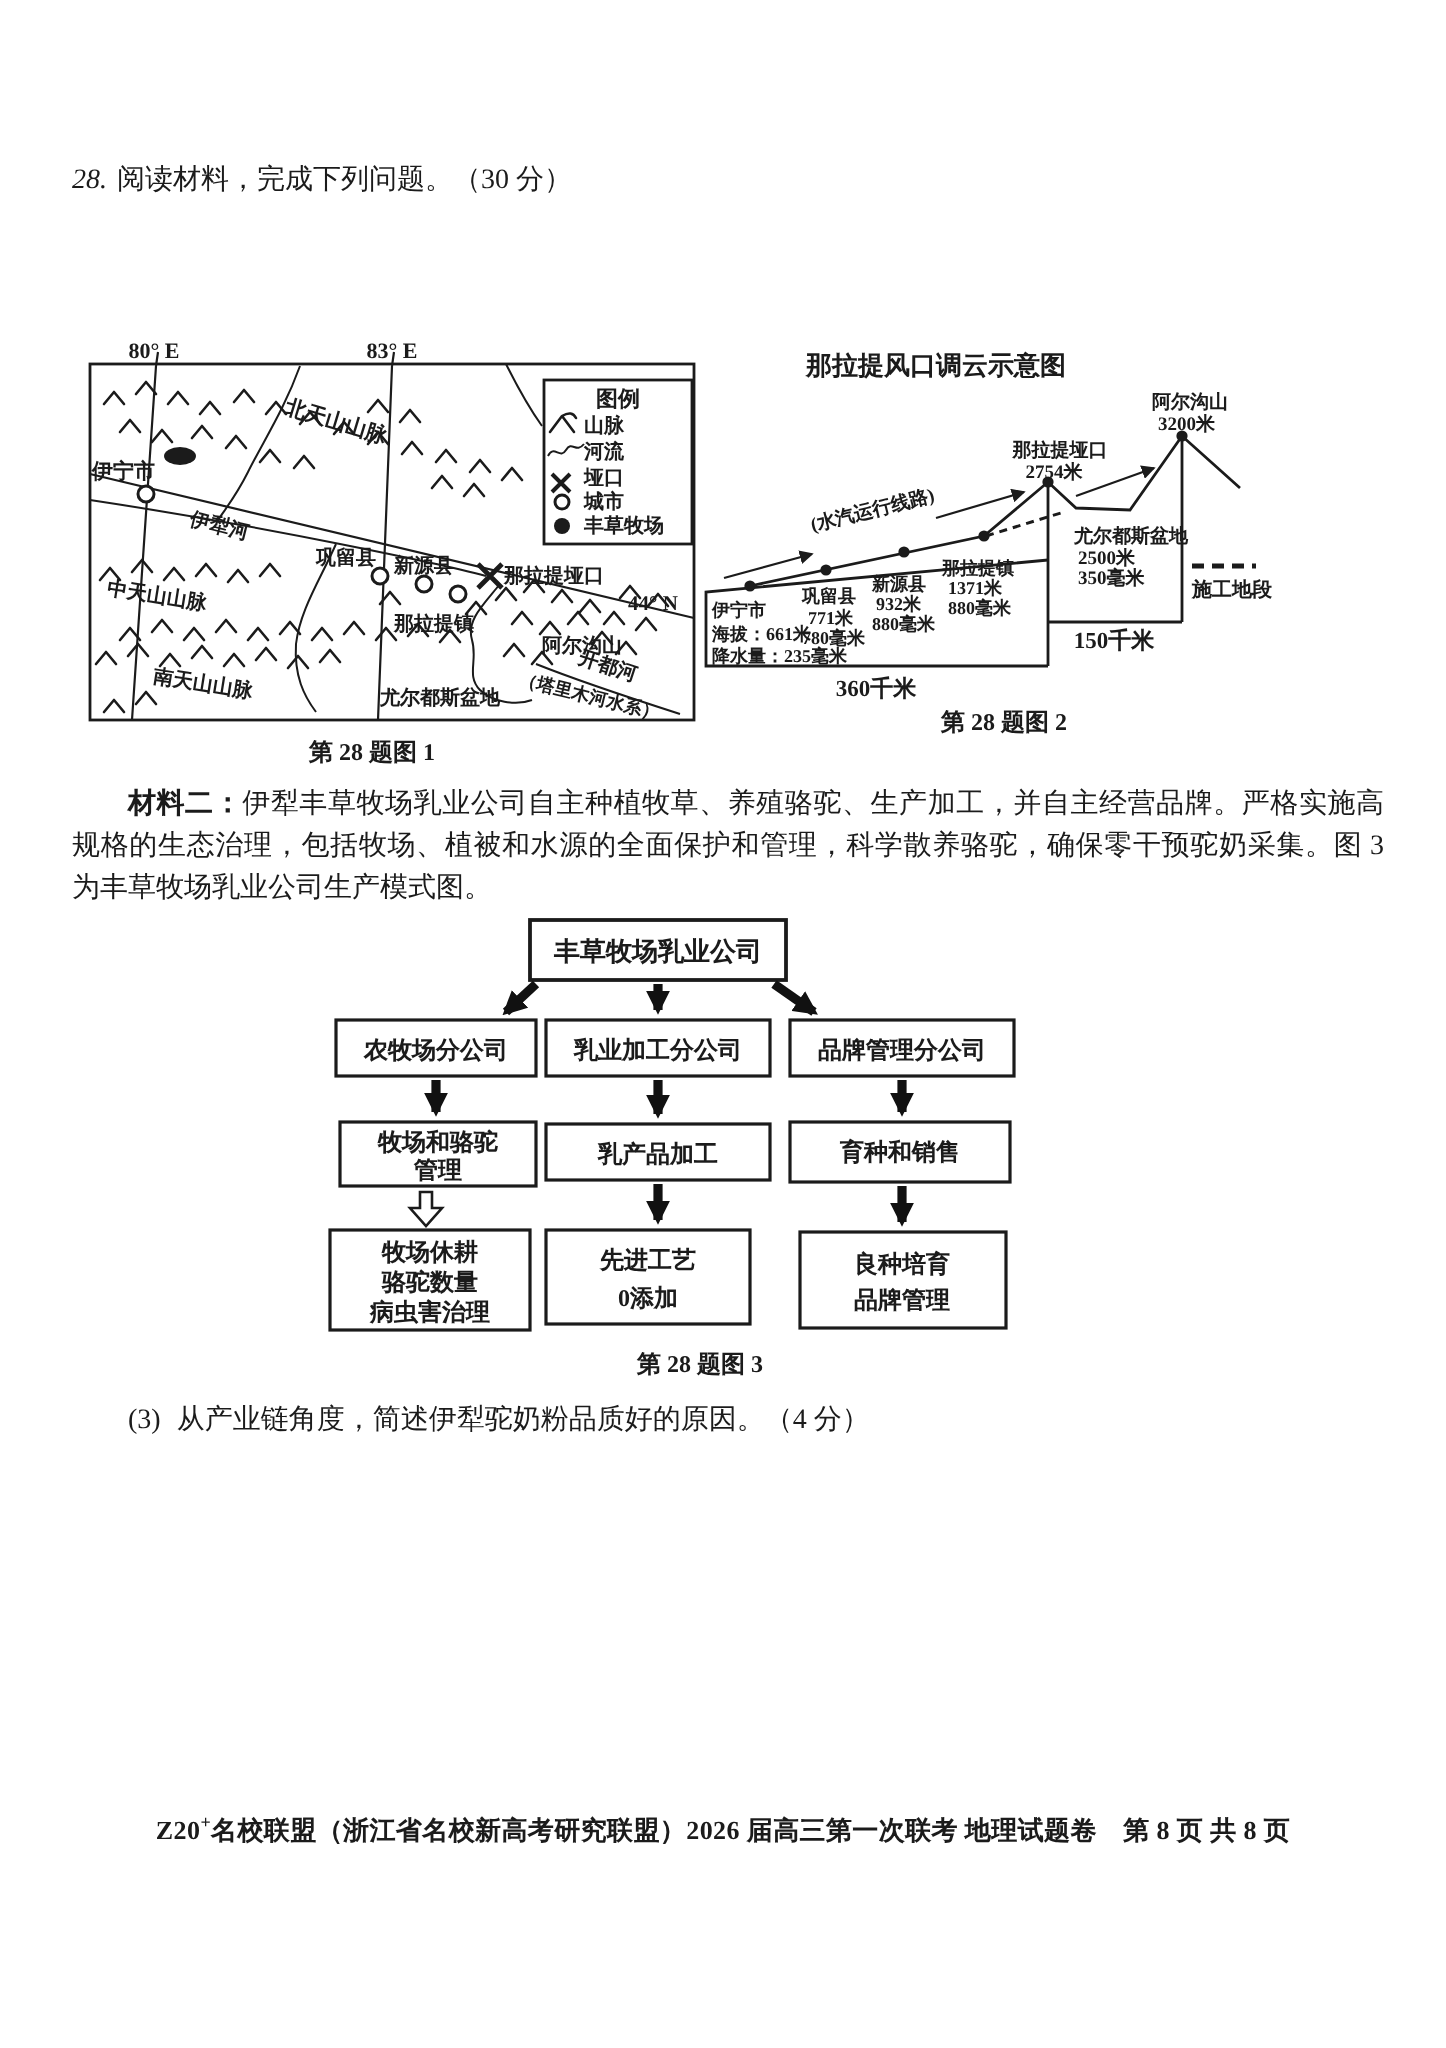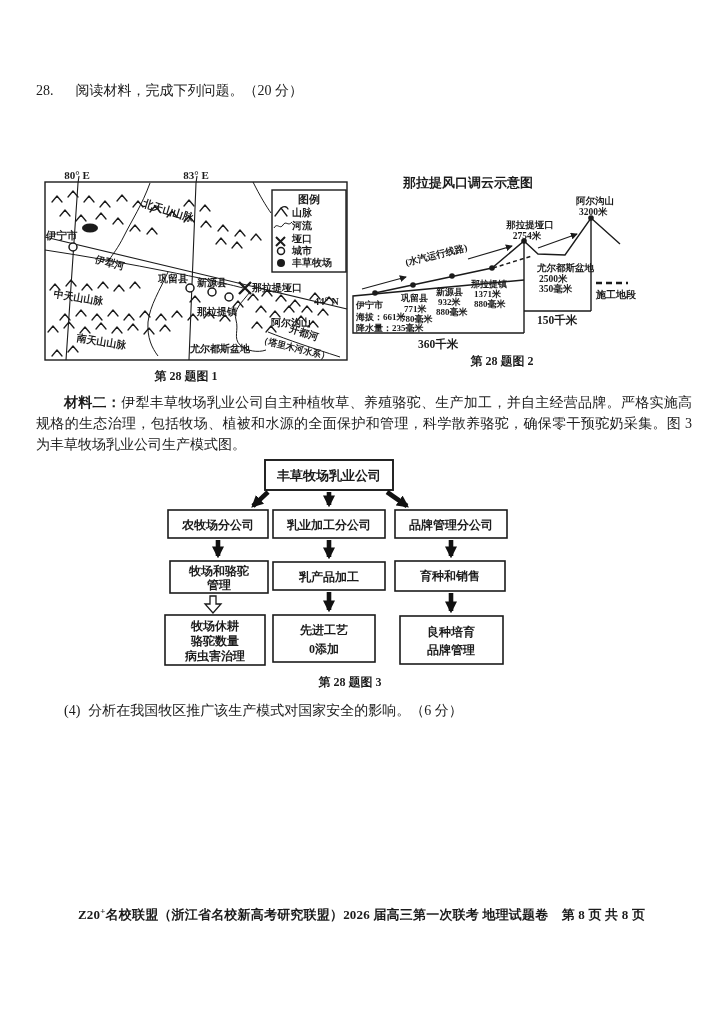--- a/index.html
+++ b/index.html
@@ -2,21 +2,21 @@
 <html><head>
 <meta charset="utf-8">
 <style>
   html,body{margin:0;padding:0;}
   body{
     width:723px;height:1024px;background:#ffffff;position:relative;overflow:hidden;
     font-family:"Liberation Serif","DejaVu Serif",serif;color:#1b1b1b;
   }
   .abs{position:absolute;}
   .textblock{font-size:14px;line-height:21px;text-align:justify;}
-  .q-no{margin-right:22px;}
+  .q-no{margin-right:5px;font-style:italic;}
   .material{margin:0;text-indent:2em;}
   .material b{font-weight:bold;}
   .q{padding-left:30px;text-indent:-30px;margin:0;}
   .q .num{margin-right:8px;}
   .blank{display:inline-block;width:62px;text-align:center;border-bottom:1.4px solid #1b1b1b;
          font-size:10px;line-height:10px;vertical-align:1px;}
   .footer{width:723px;text-align:center;font-size:13px;font-weight:bold;letter-spacing:.2px;}
   .footer sup{font-size:9px;}
   
   svg text{font-family:"Liberation Serif","DejaVu Serif",serif;fill:#1b1b1b;}
@@ -40,21 +40,21 @@
   .f115b{font-size:11.5px;font-weight:bold;}
   .f12b{font-size:12px;font-weight:bold;}
   .f13b{font-size:13px;font-weight:bold;}
   .mid{text-anchor:middle;}
 </style>
 </head>
 <body>
 
 <div class="abs textblock" style="left:36px;top:80px;width:656px;">
   <div>
-    <span class="q-no">28.</span><span>阅读材料，完成下列问题。（20 分）</span>
+    <span class="q-no">28.</span><span>阅读材料，完成下列问题。（30 分）</span>
   </div>
 </div>
 
 <svg class="abs" style="left:40px;top:168px;" width="320" height="218" viewBox="40 168 320 218">
   <defs>
     <marker id="ahS" viewBox="0 0 8 8" refX="7" refY="4" markerWidth="7" markerHeight="7" orient="auto" markerUnits="userSpaceOnUse">
         <path d="M0,0 L8,4 L0,8 Z" fill="#1b1b1b"></path>
       </marker>
     <marker id="ahB" viewBox="0 0 10 10" refX="8" refY="5" markerWidth="12" markerHeight="12" orient="auto" markerUnits="userSpaceOnUse">
         <path d="M0,0 L10,5 L0,10 Z" fill="#111"></path>
@@ -276,19 +276,19 @@
   <text x="215" y="660" class="f12b mid">病虫害治理</text>
   <text x="324" y="634" class="f12b mid">先进工艺</text>
   <text x="324" y="653" class="f12b mid">0添加</text>
   <text x="451" y="636" class="f12b mid">良种培育</text>
   <text x="451" y="654" class="f12b mid">品牌管理</text>
   <text x="350" y="686" class="f12b mid">第 28 题图 3</text>
 </svg>
 
 <div class="abs textblock" style="left:64px;top:700px;width:628px;">
   <div class="q">
-    <span class="num">(4)</span><span>分析在我国牧区推广该生产模式对国家安全的影响。（6 分）</span>
+    <span class="num">(3)</span><span>从产业链角度，简述伊犁驼奶粉品质好的原因。（4 分）</span>
   </div>
 </div>
 
 <div class="abs footer" style="left:0;top:906px;">
   <span>Z20</span><sup>+</sup><span>名校联盟（浙江省名校新高考研究联盟）2026 届高三第一次联考 地理试题卷　第 8 页 共 8 页</span>
 </div>
 
 </body></html>

